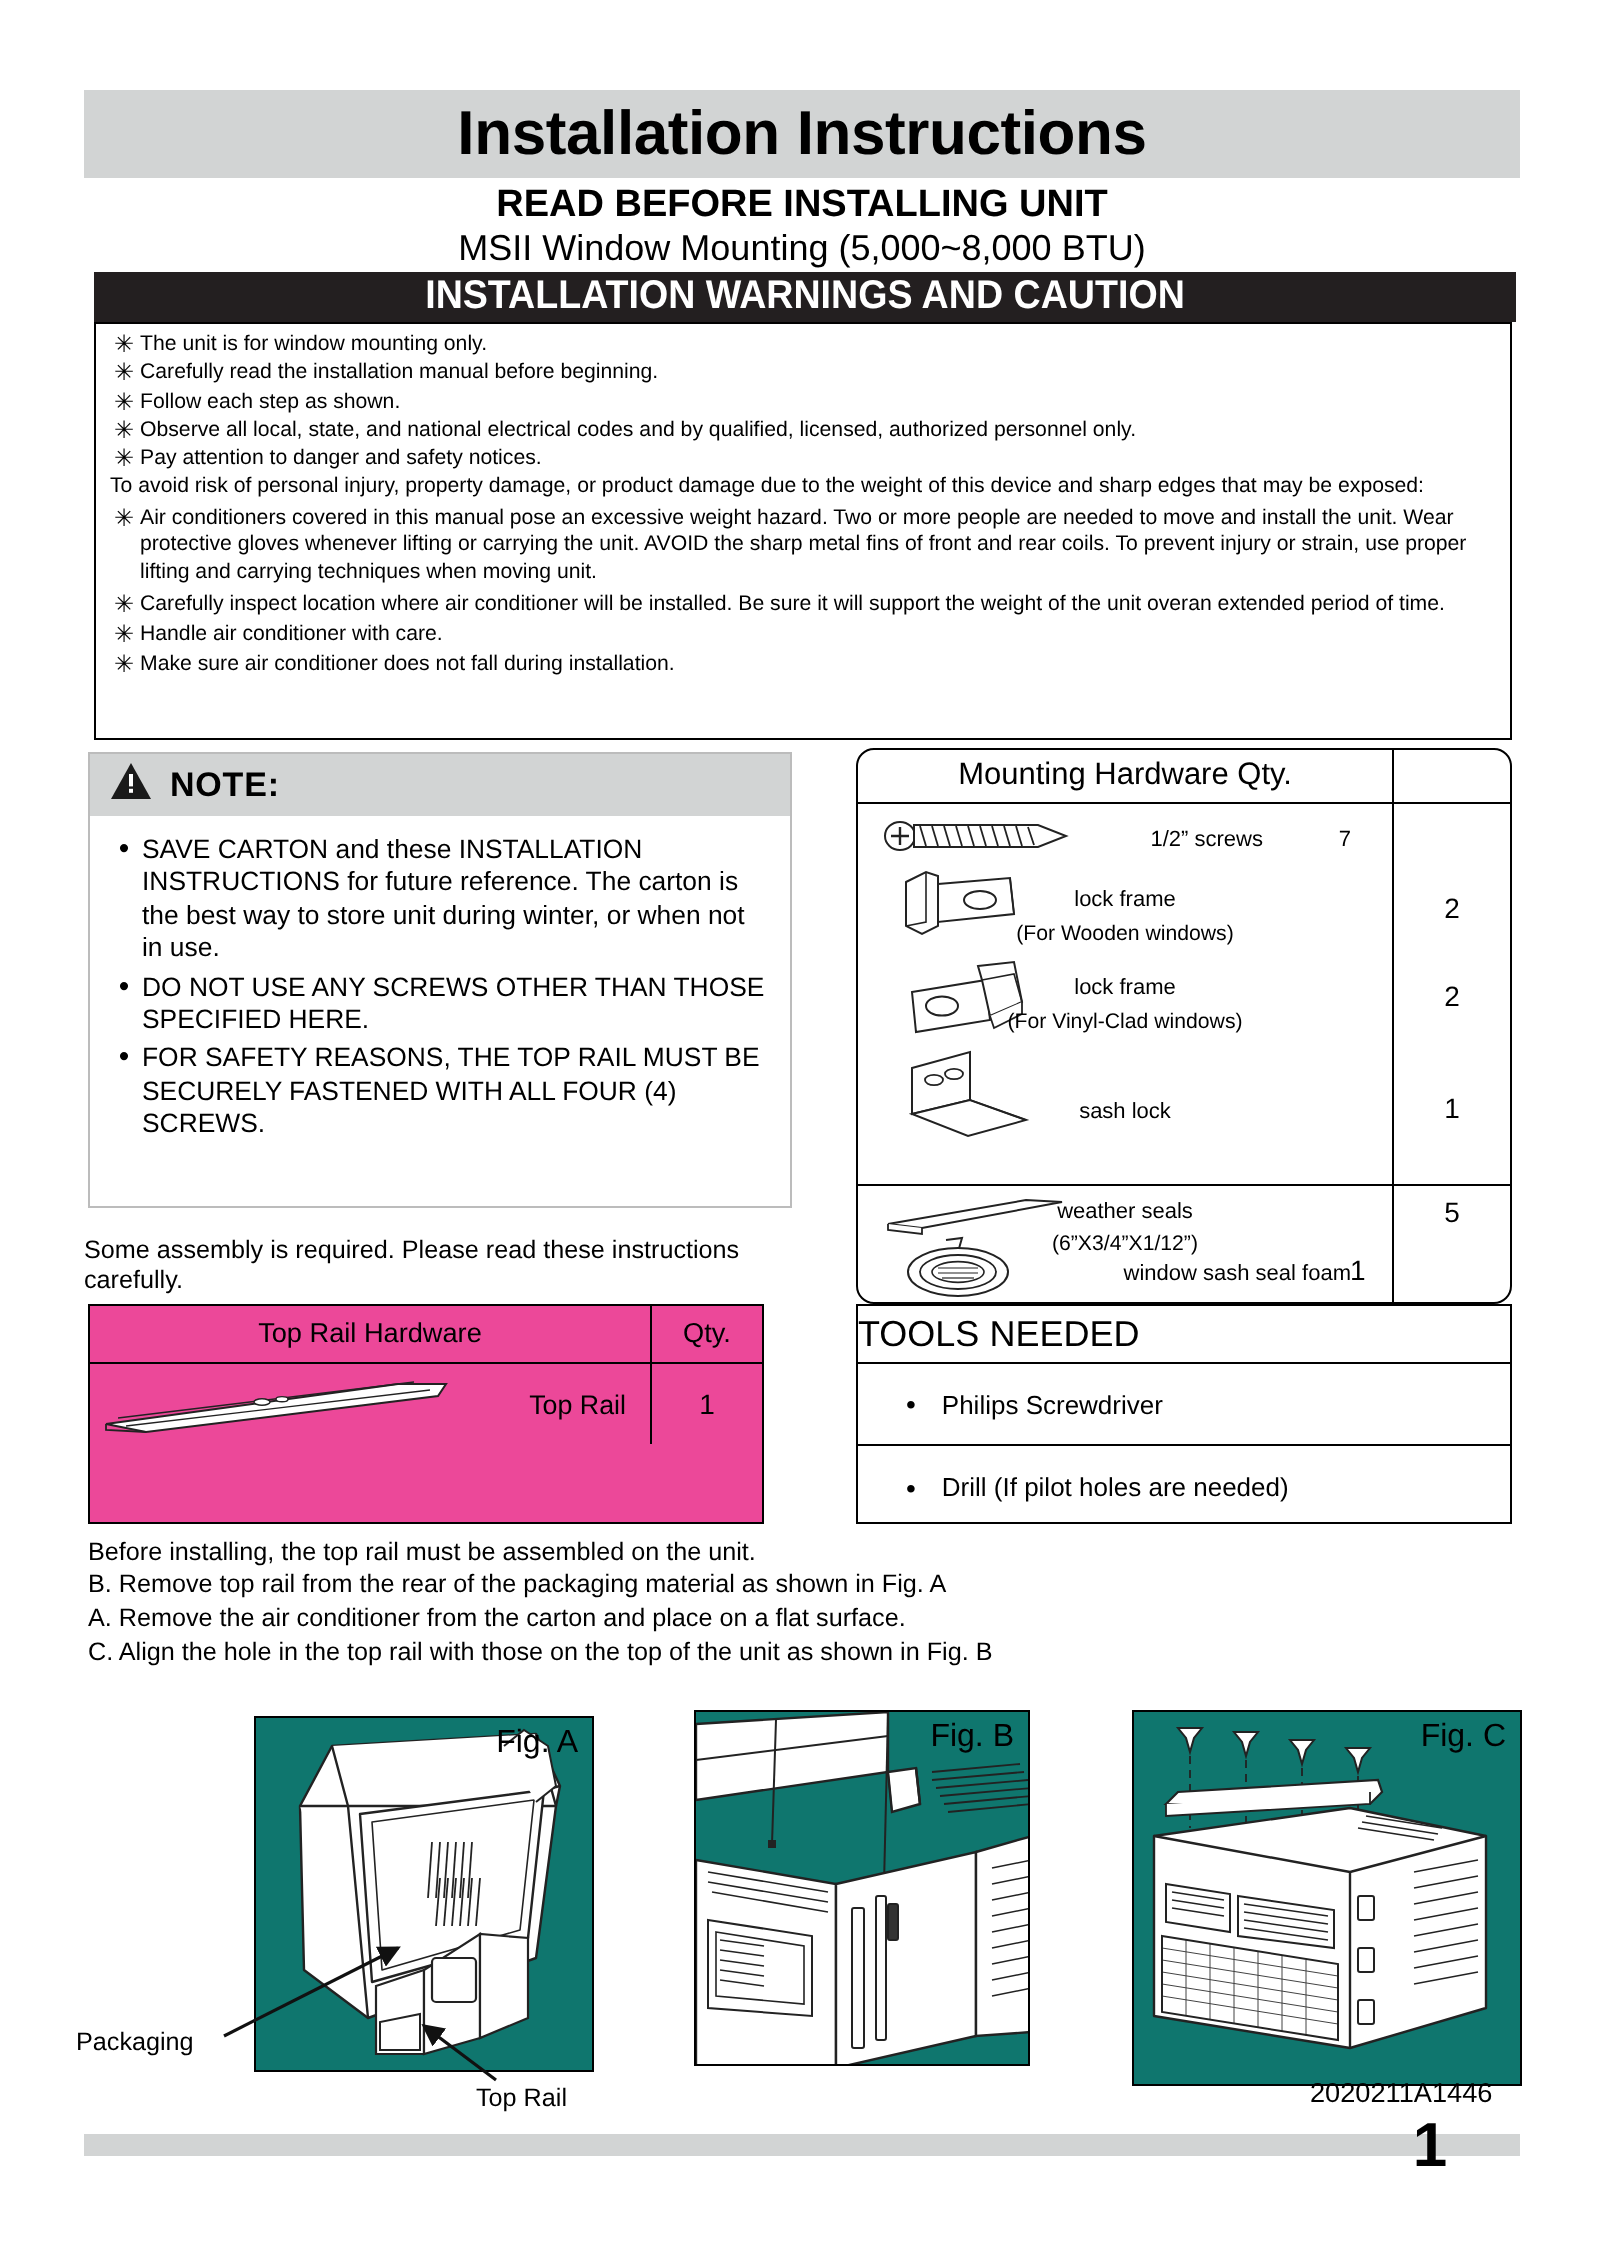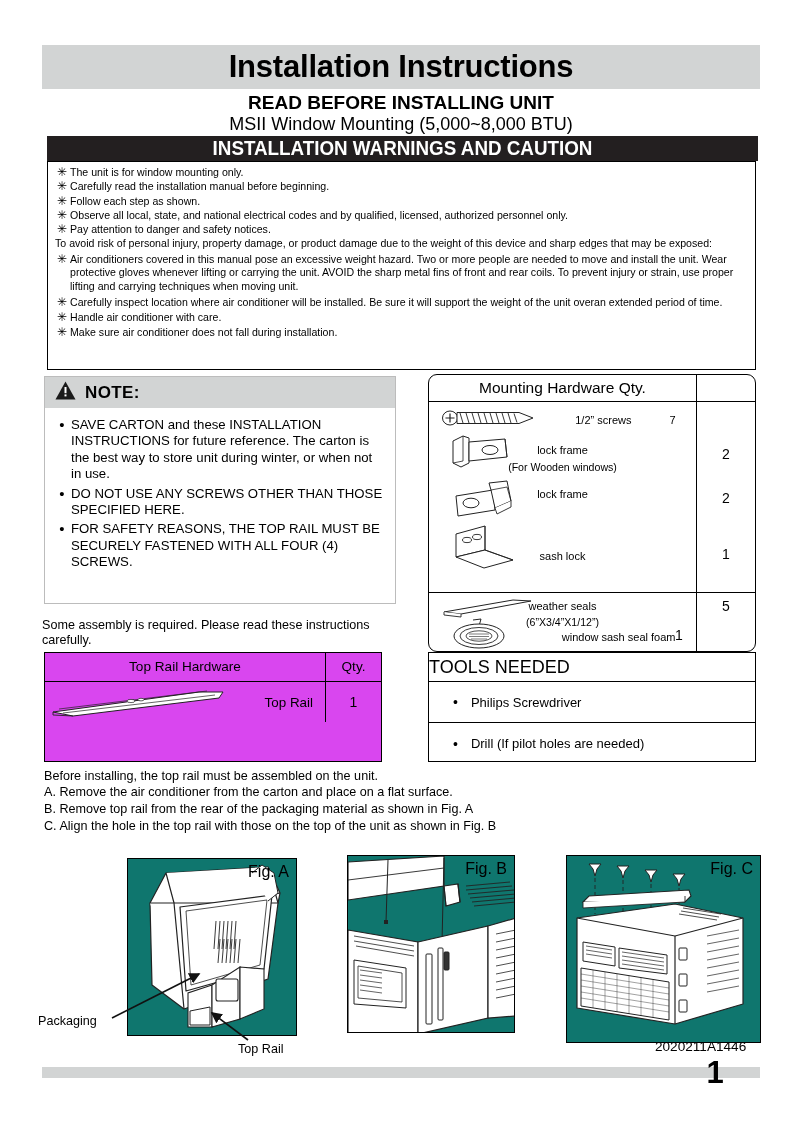--- a/index.html
+++ b/index.html
@@ -200,21 +200,21 @@
     line-height: 15px;
   }
 
   
   .tr-box {
     position: absolute;
     left: 44px; top: 652px;
     width: 338px; height: 110px;
     border: 1px solid #000;
     box-sizing: border-box;
-    background: #d946ef;
+    background: #ec4899;
   }
   .tr-head { height: 28px; display: flex; border-bottom: 1px solid #000; }
   .tr-head .c1 {
     flex: 1; text-align: center; font-size: 13.6px; line-height: 28px;
     border-right: 1px solid #000;
   }
   .tr-head .c2 { width: 55px; text-align: center; font-size: 13.6px; line-height: 28px; }
   .tr-row { height: 39px; display: flex; border-bottom: 1px solid #000; }
   .tr-row.last { border-bottom: none; height: 40px; }
   .tr-row .c1 {
@@ -443,20 +443,23 @@
             <path d="M3 18 L40 12 L42 32 L5 38 Z" fill="#fff" stroke="#222" stroke-width="1"></path>
             <ellipse cx="18" cy="25" rx="8" ry="4.8" fill="#fff" stroke="#222" stroke-width="1"></ellipse>
             <path d="M36 5 L54 3 L58 23 L42 30 L38 12 Z" fill="#fff" stroke="#222" stroke-width="1"></path>
             <path d="M38 12 L54 9 L58 23" fill="none" stroke="#222" stroke-width="0.8"></path>
             <path d="M42 30 L44 36 L58 29 L58 23" fill="#fff" stroke="#222" stroke-width="0.9"></path>
           </svg>
         </span>
         <div class="hw-line" style="top:82px;">
           <span class="hw-name">lock frame</span>
         </div>
+        <div class="hw-line" style="top:99px;">
+          <span class="hw-sub">(For Vinyl-Clad windows)</span>
+        </div>
 
         <span class="hw-icon" style="left:22px; top:122px;">
           <svg width="80" height="46" viewBox="0 0 80 46">
             <path d="M5 10 L34 2 L34 26 L5 33 Z" fill="#fff" stroke="#222" stroke-width="1"></path>
             <ellipse cx="16" cy="16" rx="4.5" ry="2.6" fill="#fff" stroke="#222" stroke-width="0.9"></ellipse>
             <ellipse cx="26" cy="13" rx="4.5" ry="2.6" fill="#fff" stroke="#222" stroke-width="0.9"></ellipse>
             <path d="M5 33 L34 26 L62 36 L33 44 Z" fill="#fff" stroke="#222" stroke-width="1"></path>
             <path d="M34 2 L34 26 L62 36" fill="none" stroke="#222" stroke-width="0.8"></path>
           </svg>
         </span>
@@ -544,22 +547,22 @@
       <span>Philips  Screwdriver</span>
     </div>
     <div class="tools-row last">
       <span class="bdot">•</span>
       <span>Drill (If pilot holes are needed)</span>
     </div>
   </div>
 
   <div class="steps">
     <div class="s-intro">Before installing, the top rail must be assembled on the unit.</div>
+    <div class="s-item">B. Remove top rail from the rear of the packaging material as shown in Fig. A</div>
     <div class="s-item">A. Remove the air conditioner from the carton and place on a flat surface.</div>
-    <div class="s-item">B. Remove top rail from the rear of the packaging material as shown in Fig. A</div>
     <div class="s-item">C. Align the hole in the top rail with those on the top of the unit as shown in Fig. B</div>
   </div>
 
   <div class="fig figA">
     <svg class="fig-svg" width="170" height="178" viewBox="0 0 170 178">
       <g fill="#ffffff" stroke="#222222" stroke-width="1.2" stroke-linejoin="round">
         <path d="M22 44 L38 14 L140 8 L152 34 L150 44 L140 120 L56 150 L24 126 Z"></path>
         <path d="M38 14 L46 44 L150 44 L140 8"></path>
         <path d="M22 44 L46 44 L56 150"></path>
         <path d="M52 48 L58 132 L136 110 L144 36 Z"></path>

